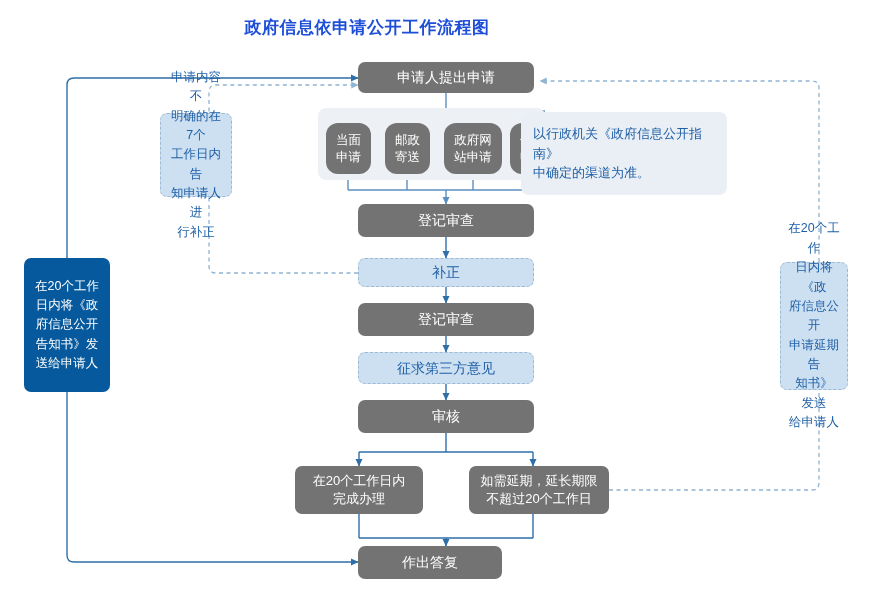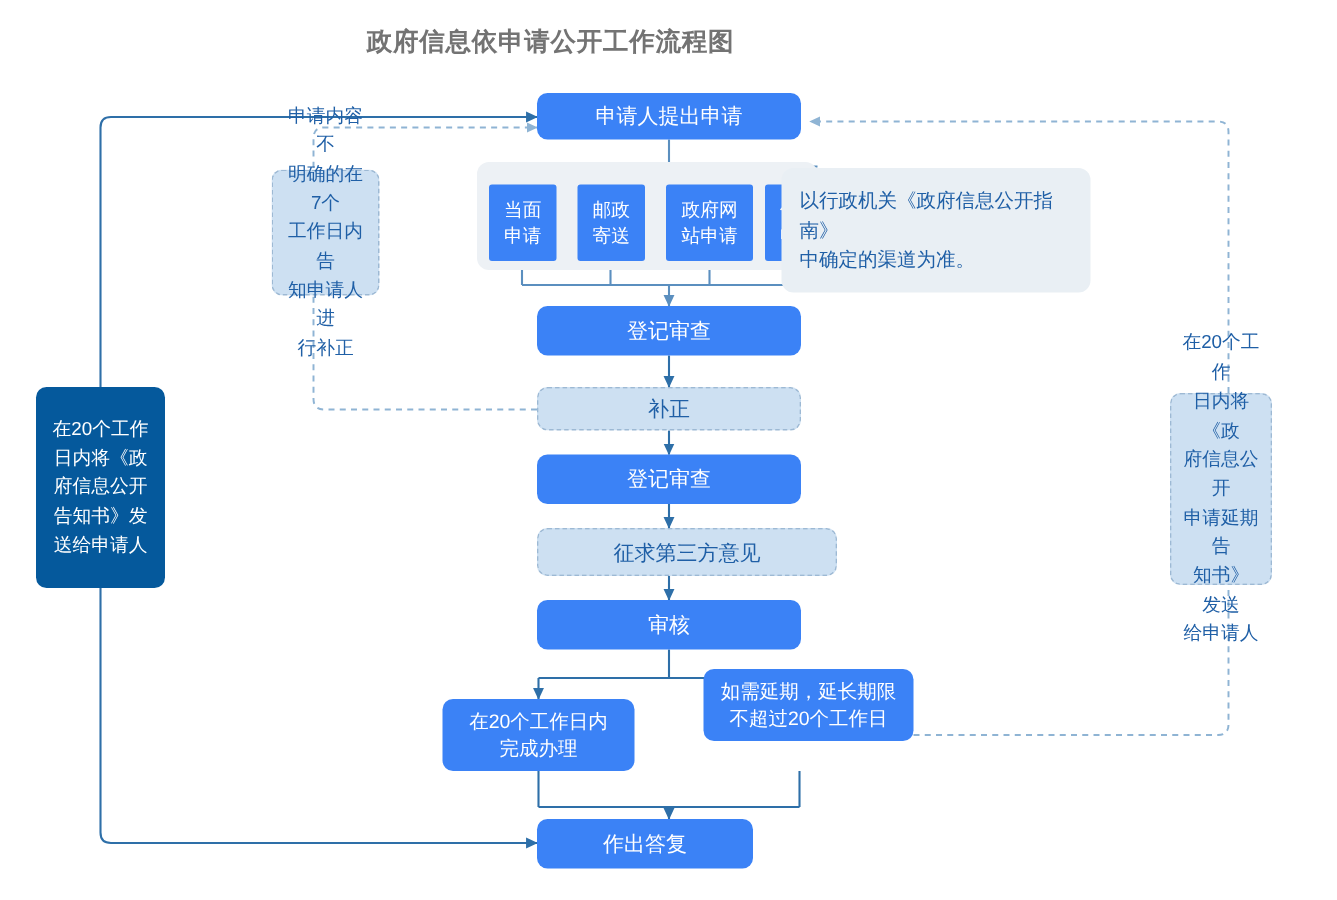--- a/index.html
+++ b/index.html
@@ -28,48 +28,48 @@
     pointer-events: none;
   }
   .title {
     position: absolute;
     left: 0;
     top: 16px;
     width: 734px;
     text-align: center;
     font-size: 17px;
     font-weight: bold;
-    color: #737373;
+    color: #1d4ed8;
     letter-spacing: 0.5px;
   }
   .node {
     position: absolute;
     box-sizing: border-box;
     display: flex;
     align-items: center;
     justify-content: center;
     text-align: center;
     border-radius: 7px;
     line-height: 1.35;
     white-space: pre-line;
   }
   .node.dark {
-    background: #3b82f6;
+    background: #737373;
     color: #ffffff;
     font-size: 14px;
   }
   .node.light {
     background: #CDE0F2;
     color: #1F5FA6;
     font-size: 14px;
     border: 1px dashed #9DB9D4;
   }
   .node.small {
     font-size: 12.5px;
-    border-radius: 2px;
+    border-radius: 12px;
   }
   .panel {
     position: absolute;
     background: #EDF1F5;
     border-radius: 8px;
   }
   .note {
     position: absolute;
     box-sizing: border-box;
     background: #E9EFF4;
@@ -206,43 +206,43 @@
   </div>
 
   <div class="node light" style="left:358px; top:258px; width:176px; height:29px;">
     <span>补正</span>
   </div>
 
   <div class="node dark" style="left:358px; top:303px; width:176px; height:33px;">
     <span>登记审查</span>
   </div>
 
-  <div class="node light" style="left:358px; top:352px; width:200px; height:32px;text-align:right;">
+  <div class="node light" style="left:358px; top:352px; width:176px; height:32px;text-align:right;">
     <span>征求第三方意见</span>
   </div>
 
   <div class="node dark" style="left:358px; top:400px; width:176px; height:33px;">
     <span>审核</span>
   </div>
 
   <div class="node dark" style="left:295px; top:466px; width:128px; height:48px; font-size:13px;">
     <span>在20个工作日内
 完成办理</span>
   </div>
 
-  <div class="node dark" style="left:469px; top:446px; width:140px; height:48px; font-size:13px;">
+  <div class="node dark" style="left:469px; top:466px; width:140px; height:48px; font-size:13px;">
     <span>如需延期，延长期限
 不超过20个工作日</span>
   </div>
 
   <div class="node dark" style="left:358px; top:546px; width:144px; height:33px;">
     <span>作出答复</span>
   </div>
 
-  <div class="side-note light" style="left:160px; top:113px; width:72px; height:84px;margin-left:21px;">
+  <div class="side-note light" style="left:160px; top:113px; width:72px; height:84px;">
     <span>申请内容不
 明确的在7个
 工作日内告
 知申请人进
 行补正</span>
   </div>
 
   <div class="side-note dark" style="left:24px; top:258px; width:86px; height:134px;">
     <span>在20个工作
 日内将《政

